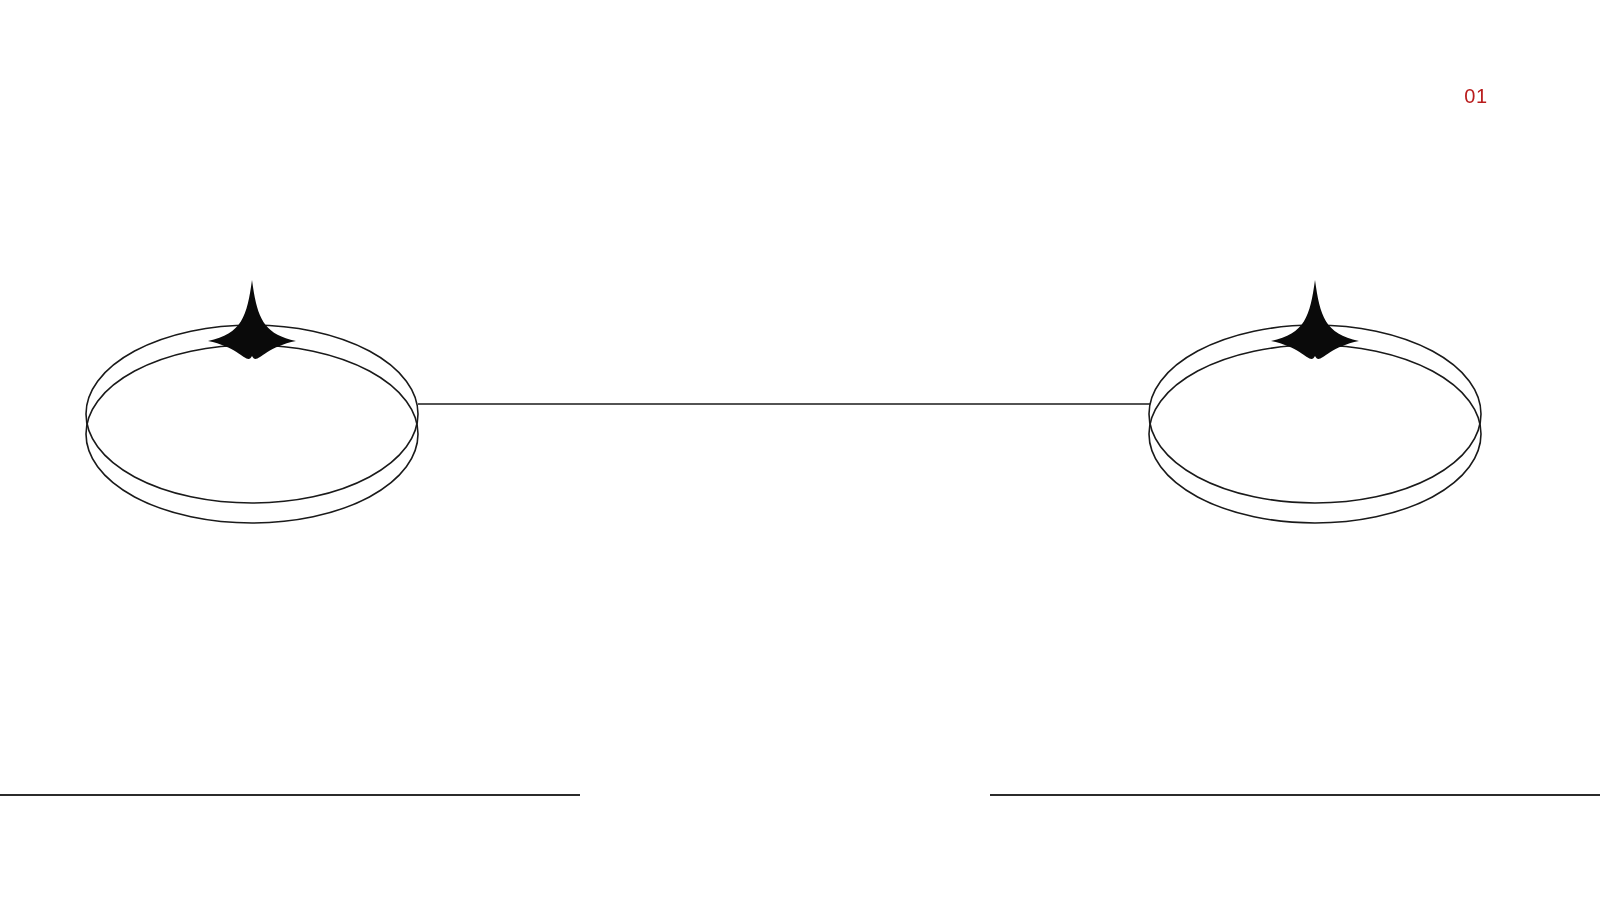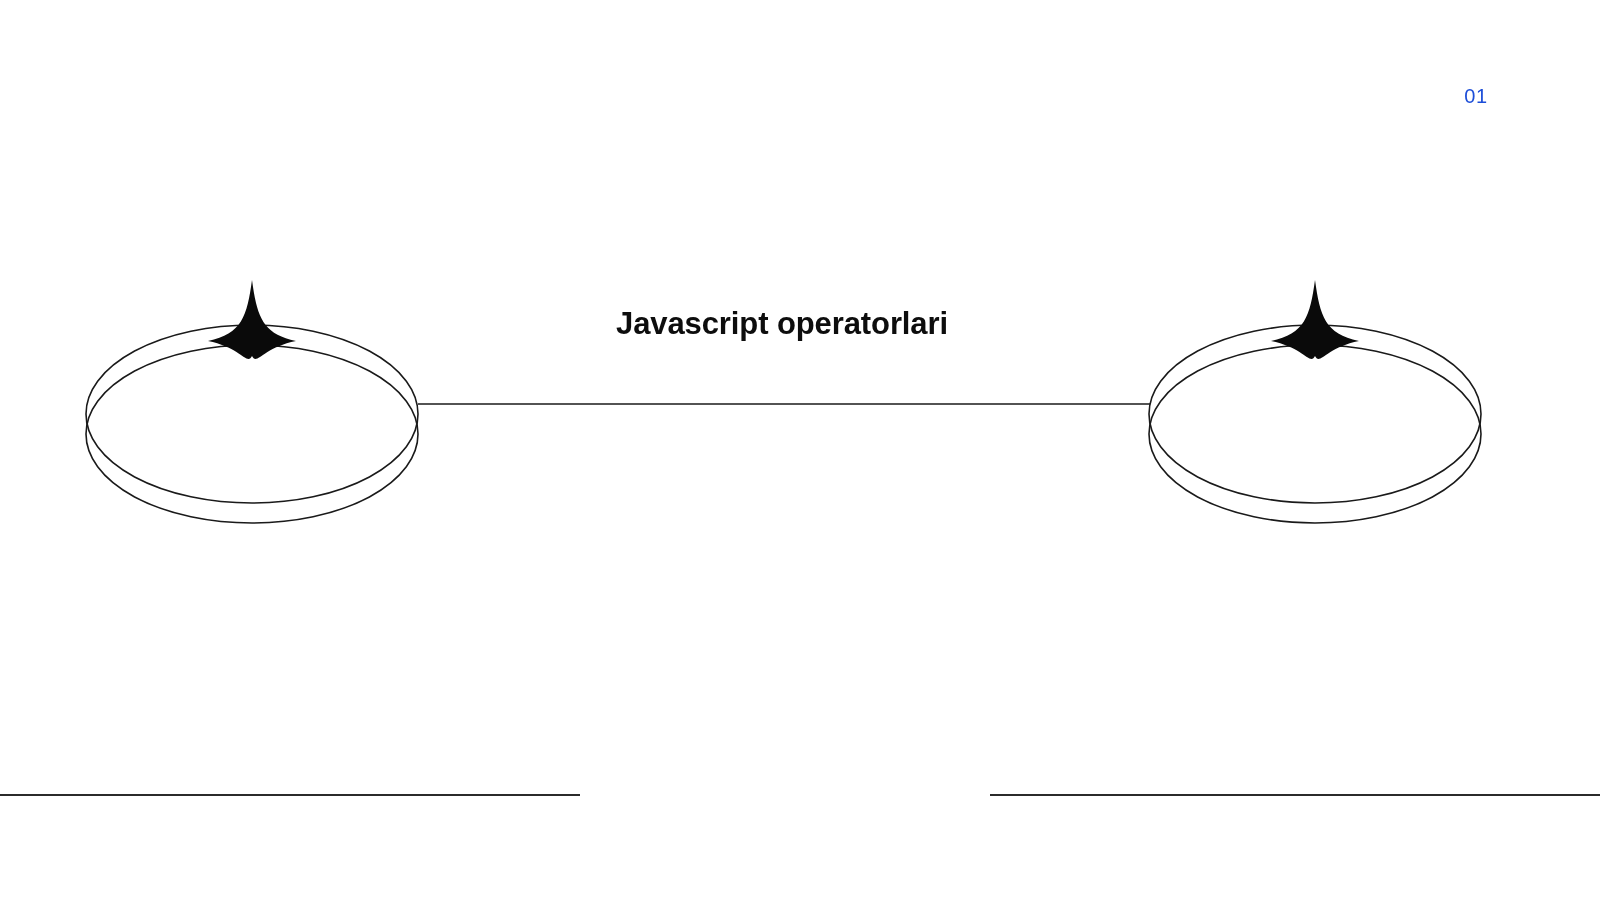--- a/index.html
+++ b/index.html
@@ -27,21 +27,21 @@
     display: block;
   }
   .page-number {
     position: absolute;
     right: 112px;
     top: 86px;
     font-family: "Liberation Sans", sans-serif;
     font-size: 20px;
     font-weight: 400;
     letter-spacing: 0.8px;
-    color: #1d4ed8;
+    color: #b91c1c;
     line-height: 1;
     white-space: nowrap;
     text-align: right;
   }
   .slide-title {
     position: absolute;
     left: 0;
     top: 284px;
     width: 1564px;
     text-align: center;
@@ -83,15 +83,14 @@
 
     <line x1="418" y1="404" x2="1150" y2="404" stroke="#1a1a1a" stroke-width="1.6"></line>
 
     <line x1="0" y1="795" x2="580" y2="795" stroke="#2b2b2b" stroke-width="2.2"></line>
 
     <line x1="990" y1="795" x2="1600" y2="795" stroke="#2b2b2b" stroke-width="2.2"></line>
   </svg>
 
   <div class="page-number">01</div>
 
-  <h1 class="slide-title">Javascript operatorlari</h1>
 
 </div>
 
 </body></html>

